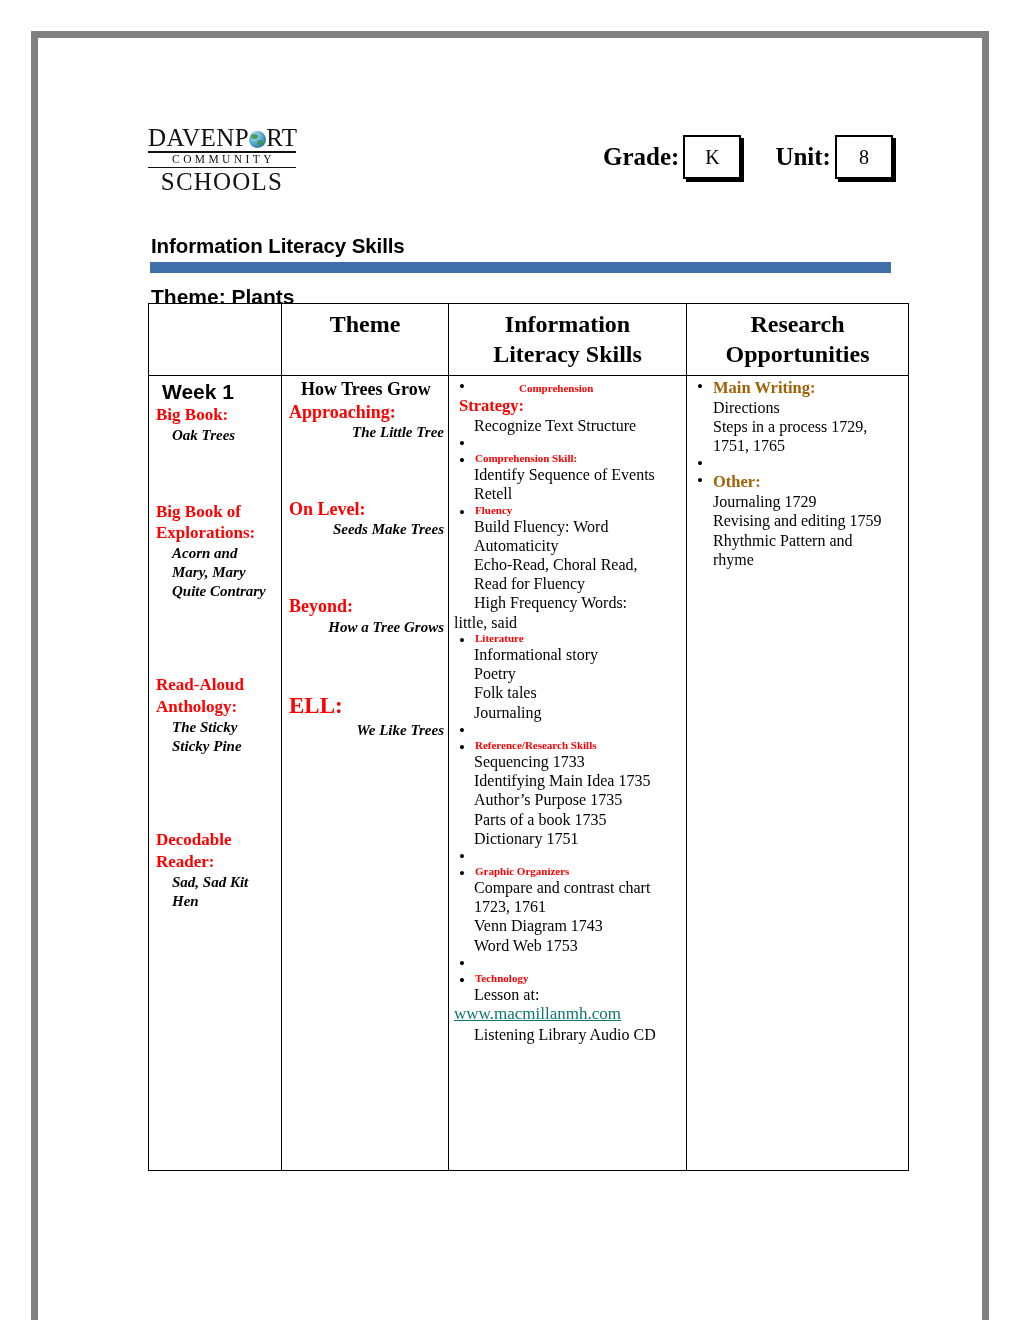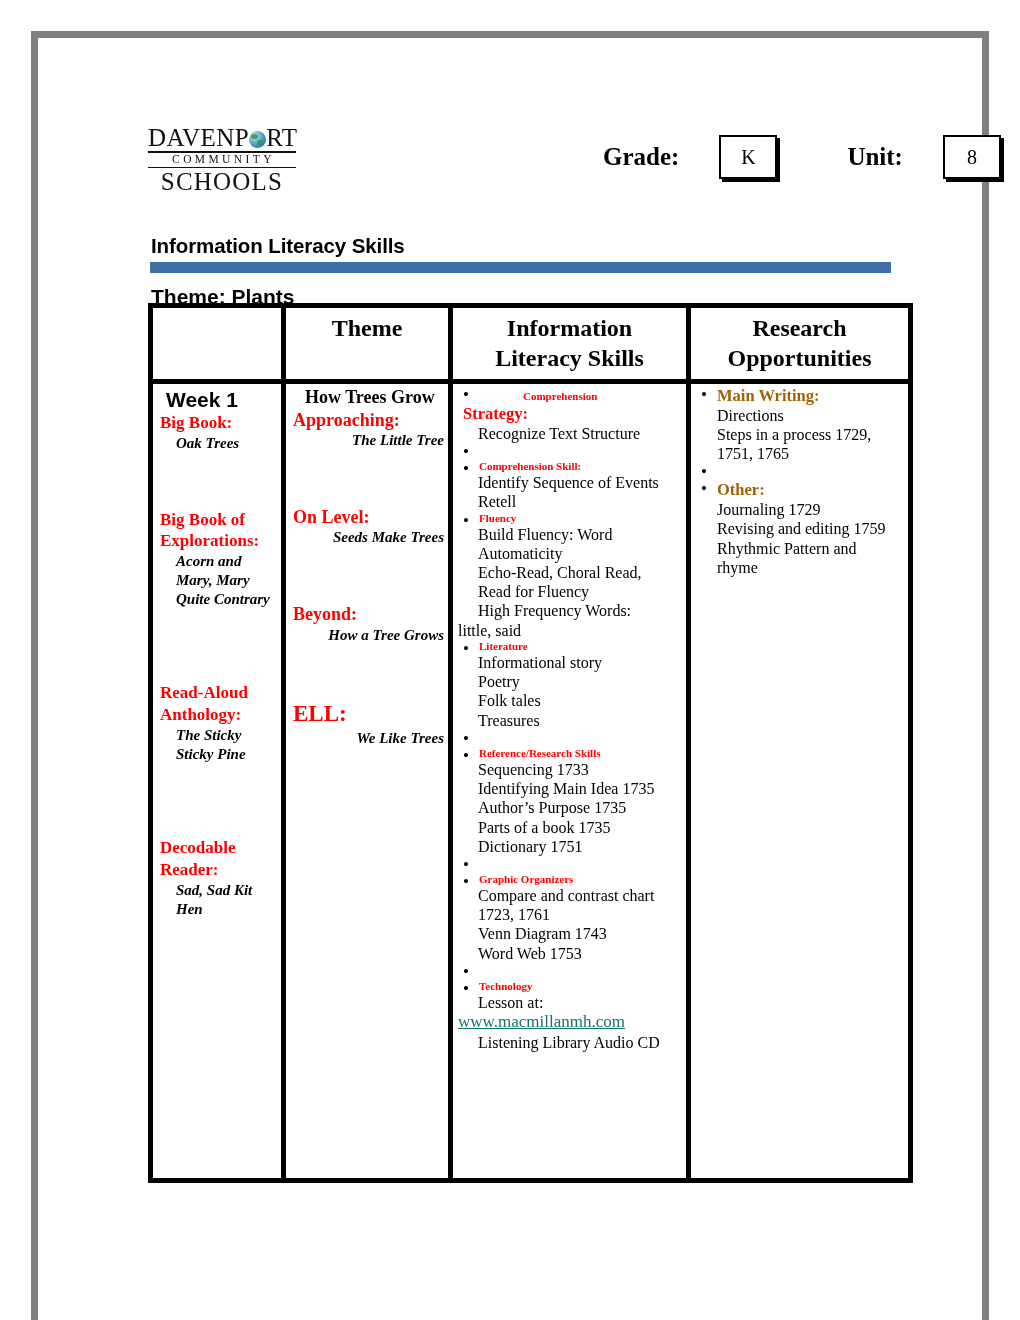--- a/index.html
+++ b/index.html
@@ -127,21 +127,20 @@
   }
 
   
   #grade-unit {
     position: absolute;
     left: 455px;
     top: 42px;
     display: flex;
     align-items: center;
     white-space: nowrap;
-    gap: 36px;
   }
   .gu-label {
     font-family: "Liberation Serif", serif;
     font-size: 25px;
     font-weight: bold;
     color: #000;
     line-height: 44px;
   }
   .gu-box {
     width: 58px;
@@ -194,21 +193,21 @@
   
   #main-table {
     position: absolute;
     left: 110px;
     top: 265px;
     width: 760px;
     border-collapse: collapse;
     table-layout: fixed;
   }
   #main-table td, #main-table th {
-    border: 5px solid #000000;
+    border: 1px solid #000000;
     vertical-align: top;
     padding: 2px 4px 2px 5px;
     background: #fff;
   }
   col.c1 { width: 133px; }
   col.c2 { width: 167px; }
   col.c3 { width: 238px; }
   col.c4 { width: 222px; }
 
   .hdr-cell {
@@ -500,21 +499,21 @@
                 <div class="b-item">Read for Fluency</div>
                 <div class="b-item">High Frequency Words:</div>
                 <div class="b-item outdent">little, said</div>
               </li>
 
               <li>
                 <div class="b-head">Literature</div>
                 <div class="b-item">Informational story</div>
                 <div class="b-item">Poetry</div>
                 <div class="b-item">Folk tales</div>
-                <div class="b-item">Treasures</div>
+                <div class="b-item">Journaling</div>
               </li>
 
               <li class="b-gap"></li>
 
               <li>
                 <div class="b-head">Reference/Research Skills</div>
                 <div class="b-item">Sequencing  1733</div>
                 <div class="b-item">Identifying Main Idea 1735</div>
                 <div class="b-item">Author’s Purpose  1735</div>
                 <div class="b-item">Parts of a book  1735</div>

